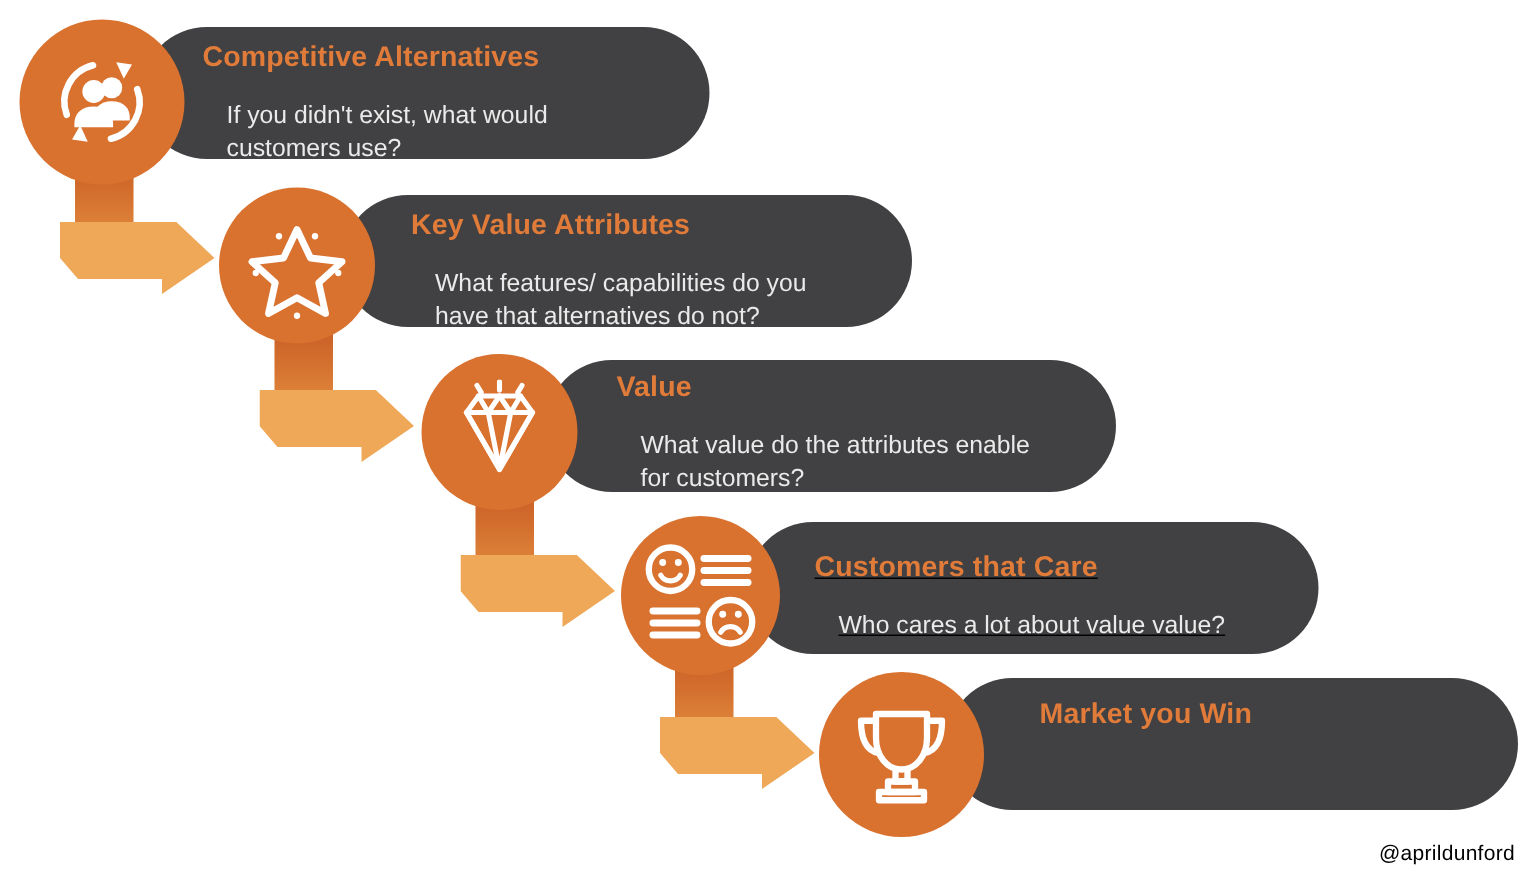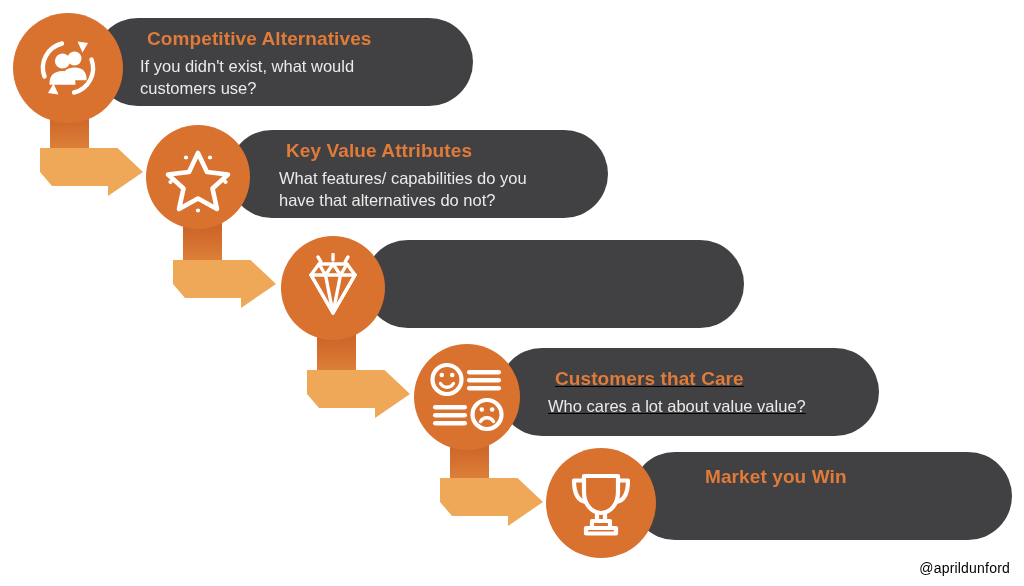--- a/index.html
+++ b/index.html
@@ -36,28 +36,28 @@
   .badge svg{display:block;}
 
   
   .txt{position:absolute;}
   .t-title{
     color:#E07B39;
     font-weight:bold;
     font-size:19px;
     line-height:22px;
     letter-spacing:.1px;
-    margin:0 0 2px 12px;
+    margin:0 0 2px 0;
     white-space:nowrap;
   }
   .t-body{
     color:#EAEAEA;
     font-size:16.5px;
     line-height:22px;
-    margin:5px;
+    margin:16px;
     white-space:pre-line;
   }
   .handle{
     position:absolute;
     right:14px;bottom:10px;
     color:#000000;
     font-size:14px;
     letter-spacing:.2px;
   }
 </style>
@@ -153,20 +153,23 @@
       </g>
       <g stroke="#ffffff" stroke-width="3.4" stroke-linecap="round">
         <line x1="35" y1="1.5" x2="35" y2="7"></line>
         <line x1="20" y1="4" x2="22.8" y2="8.6"></line>
         <line x1="50" y1="4" x2="47.2" y2="8.6"></line>
       </g>
     </svg>
   </div>
 
   <div class="txt" style="left:411px;top:248px;width:340px;">
+    <p class="t-title">Value</p>
+    <p class="t-body">What value do the attributes enable
+for customers?</p>
   </div>
 
   <div class="pill" style="left:498px;top:348px;width:381px;height:88px;"></div>
 
   <div class="stem" style="left:450px;top:430px;width:39px;height:68px;"></div>
   <div class="arrow" style="left:440px;top:478px;width:103px;height:48px;">
     <svg viewBox="0 0 103 48" preserveAspectRatio="none" aria-hidden="true">
       <path d="M0 0 L68 0 L68 -9 L103 24 L68 48 L68 38 L12 38 L0 24 Z" fill="#EFA858"></path>
     </svg>
   </div>

